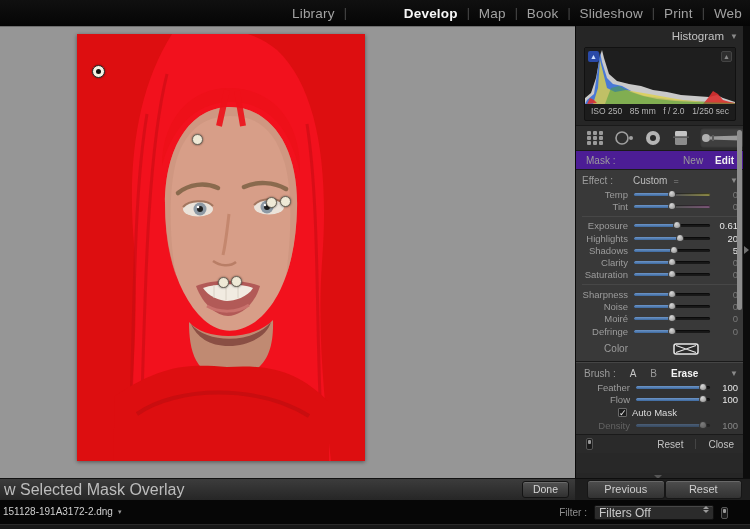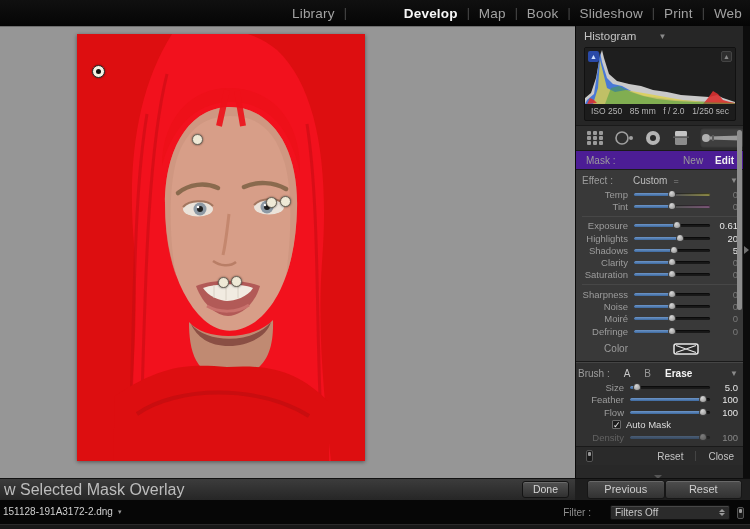--- a/index.html
+++ b/index.html
@@ -26,22 +26,22 @@
     border:1px solid #6b655a; box-shadow:0 0 2px rgba(0,0,0,.6); width:11px; height:11px; }
   .pin.active { width:13px; height:13px; background:#f4f0e2; border:1px solid #2a2a2a; }
   .pin.active::after { content:""; position:absolute; left:3px; top:3px; width:5px; height:5px;
     border-radius:50%; background:#111; }
 
   
   #right-panel { position:absolute; left:575px; top:26px; width:175px; height:452px;
     background:#262626; border-left:1px solid #0a0a0a; font-size:10px; color:#9c9c9c; }
   #rp-scroll { position:absolute; left:0; top:0; width:168px; height:452px; overflow:hidden; }
 
-  .panel-header { height:20px; display:flex; align-items:center; 
-    gap:22px; padding:0 6px 0 8px; color:#c2c2c2; font-size:11.5px; }
+  .panel-header { height:20px; display:flex; align-items:center; justify-content:flex-end;
+    gap:6px; padding:0 6px 0 8px; color:#c2c2c2; font-size:11.5px; }
   .tri { color:#8a8a8a; font-size:8px; }
 
   #hist-box { margin:1px 8px 0 8px; background:#1c1c1c; border:1px solid #111;
     border-radius:2px; position:relative; }
   #hist-box svg { display:block; }
   .clip-ind { position:absolute; top:3px; width:11px; height:11px; border-radius:2px;
     display:flex; align-items:center; justify-content:center; font-size:7px; }
   .clip-left { left:3px; background:#2a4aa8; color:#cfe0ff; }
   .clip-right { right:3px; background:#2e2e2e; color:#888; border:1px solid #444; }
   #exif-row { display:flex; justify-content:space-between; padding:2px 6px 4px 6px;
@@ -80,21 +80,21 @@
     border-radius:50% 50% 50% 50%/60% 60% 40% 40%; }
   .sval { width:28px; text-align:right; color:#e6e6e6; font-size:9.5px; }
   .srow.dim .sval { color:#7a7a7a; }
   .srow.ghost { opacity:.45; }
   .sdivider { height:1px; background:#2b2b2b; border-bottom:1px solid #474747; margin:3px 0; }
 
   #color-row { display:flex; align-items:center; height:17px; margin-top:3px; }
   #color-row .clbl { width:52px; text-align:right; padding-right:6px; }
   #color-row .swatch-wrap { flex:1; display:flex; justify-content:center; }
 
-  #brush-panel { background:#313131; padding:3px 6px 3px 2px; border-top:1px solid #454545; }
+  #brush-panel { background:#313131; padding:3px 6px 3px 8px; border-top:1px solid #454545; }
   #brush-head { display:flex; align-items:center; height:15px; gap:14px; }
   #brush-head .b-ab { color:#c7c7c7; }
   #brush-head .b-b { color:#9a9a9a; }
   #brush-head .b-erase { color:#f5f5f5; font-weight:bold; }
   #brush-head .eh-tri { margin-left:auto; }
 
   #automask-row { display:flex; align-items:center; height:13px; padding-left:34px; gap:5px;
     color:#dcdcdc; font-size:9.5px; }
   .checkbox { width:9px; height:9px; background:#1d1d1d; border:1px solid #6a6a6a;
     border-radius:1px; color:#f0f0f0; font-size:9px; line-height:8px; text-align:center; }
@@ -139,25 +139,25 @@
   .big-btn { flex:1; text-align:center; background:linear-gradient(#4e4e4e,#323232);
     border:1px solid #161616; border-radius:3px; box-shadow:inset 0 1px 0 #686868;
     color:#cfcfcf; font-size:11px; padding:2px 0 3px 0; font-family:inherit; }
 
   
   #filmstrip { position:absolute; left:0; top:500px; width:750px; height:29px;
     background:#060606; }
   #filename-row { position:absolute; left:3px; top:6px; display:flex; align-items:center;
     gap:5px; color:#cfcfcf; font-size:10px; }
   #filename-row .tri { font-size:7px; color:#9a9a9a; }
-  #filter-row { position:absolute; right:6px; top:5px; display:flex; align-items:center; gap:7px; }
+  #filter-row { position:absolute; right:22px; top:5px; display:flex; align-items:center; gap:7px; }
   #filter-label { color:#8f8f8f; font-size:10px; }
   #filter-field { width:120px; height:15px; background:#2b2b2b; border:1px solid #101010;
-    border-radius:2px; box-shadow:inset 0 1px 0 #474747; display:flex; align-items:center;
-    padding:0 4px; color:#c9c9c9; font-size:10px;margin-left:12px; }
+    border-radius:2px; box-shadow:inset 0 1px 0 #474747; display:flex; 
+    padding:0 4px; color:#c9c9c9; font-size:12px; }
   #filter-field .spacer { flex:1; }
   .stepper { display:flex; flex-direction:column; gap:1px; }
   .stepper i { display:block; width:0; height:0; border-left:3px solid transparent;
     border-right:3px solid transparent; }
   .stepper .up { border-bottom:3px solid #9a9a9a; }
   .stepper .dn { border-top:3px solid #9a9a9a; }
   #filmstrip-bottom { position:absolute; left:0; top:524px; width:750px; height:5px;
     background:#181818; border-top:1px solid #2a2a2a; }
 </style>
 </head>
@@ -433,28 +433,20 @@
       <div id="brush-panel">
         <div id="brush-head">
           <span>Brush :</span>
           <span class="b-ab">A</span>
           <span class="b-b">B</span>
           <span class="b-erase">Erase</span>
           <span class="tri eh-tri">▼</span>
         </div>
 
         <div class="srow">
-          <span class="slbl">Size</span>
-          <span class="strack">
-              <span class="sfill" style="width: 9%;"></span>
-              <span class="sthumb" style="left: 9%;"></span>
-            </span>
-          <span class="sval">5.0</span>
-        </div>
-        <div class="srow">
           <span class="slbl">Feather</span>
           <span class="strack">
               <span class="sfill" style="width: 91%;"></span>
               <span class="sthumb" style="left: 91%;"></span>
             </span>
           <span class="sval">100</span>
         </div>
         <div class="srow">
           <span class="slbl">Flow</span>
           <span class="strack">

